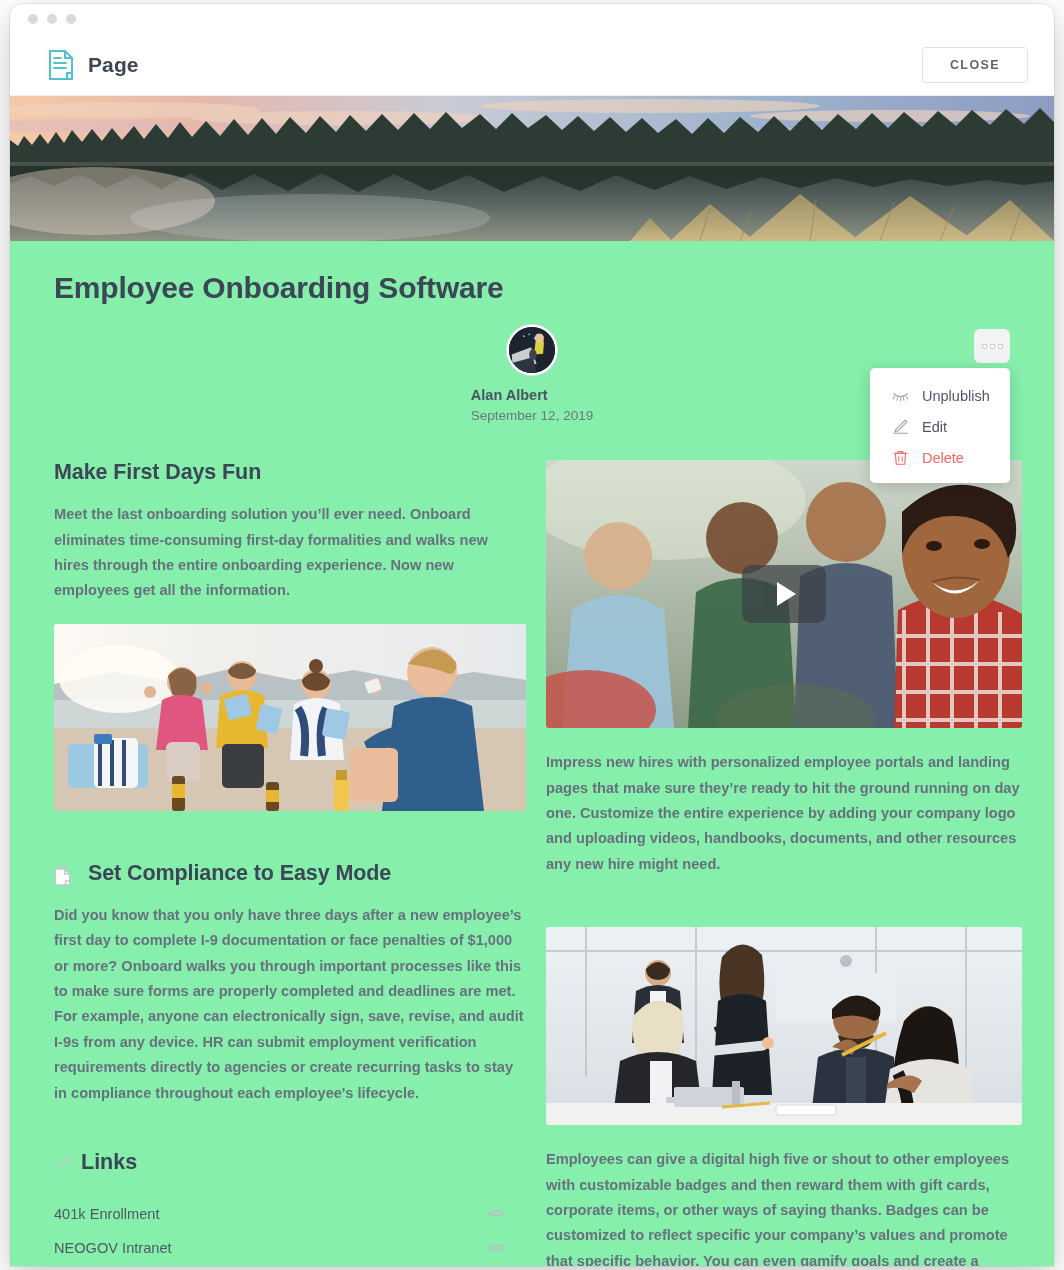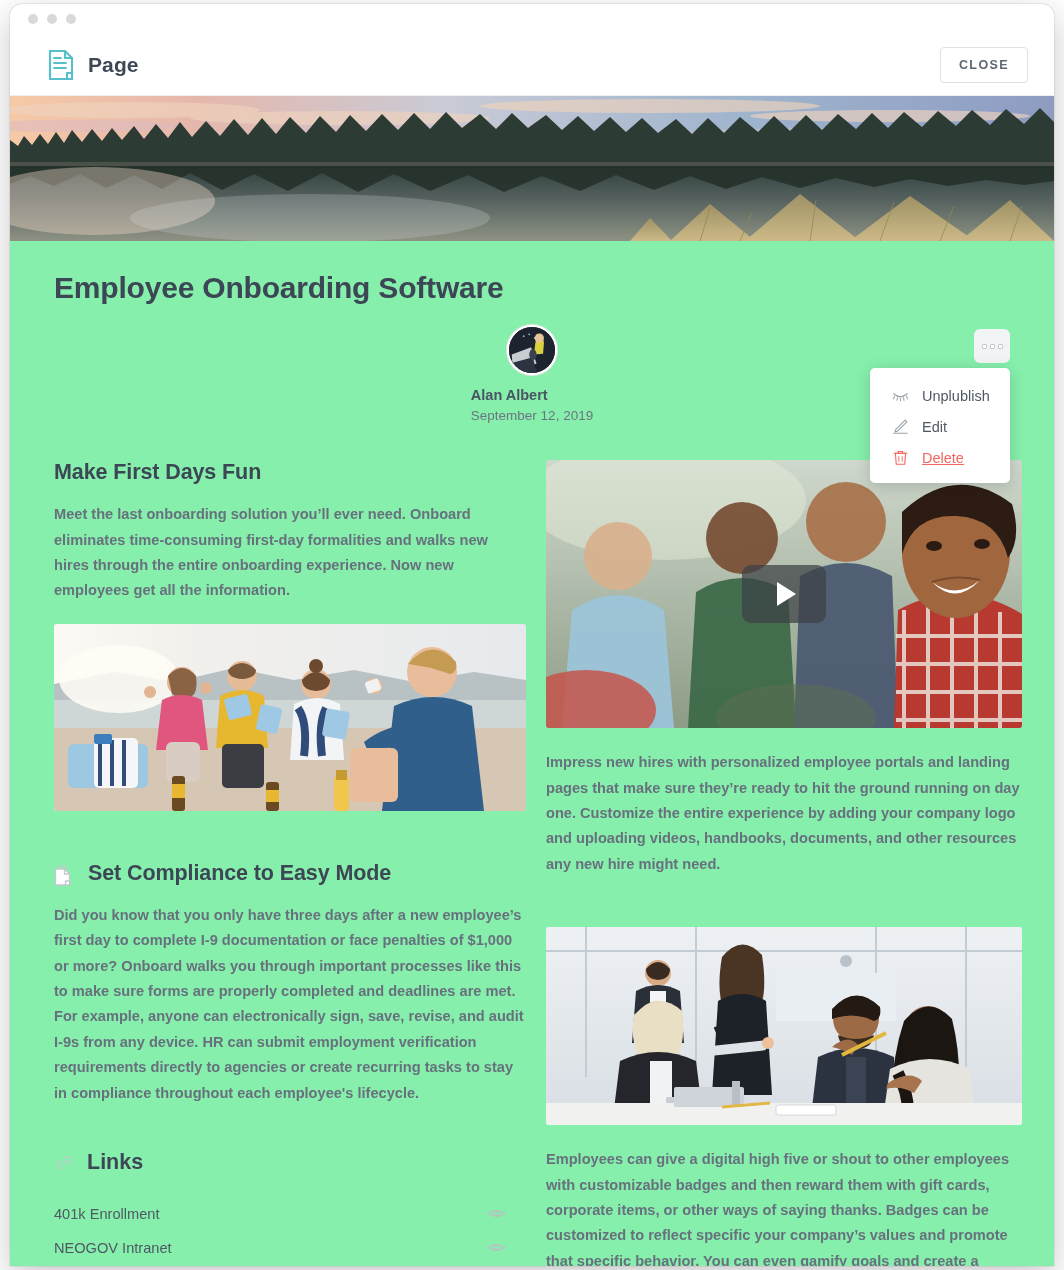--- a/index.html
+++ b/index.html
@@ -53,21 +53,21 @@
     font-size: 21px;
     color: #3e4855;
     font-weight: 600;
     letter-spacing: .1px;
   }
   .appbar-spacer { flex: 1; }
   .close-btn {
     border: 1px solid #dfe2e5;
     background: #fff;
     border-radius: 4px;
-    padding: 10px 18px;
+    padding: 10px 27px;
     font-size: 12.5px;
     letter-spacing: 1.4px;
     color: #5d6773;
     font-family: "Liberation Sans", sans-serif;
     font-weight: 600;
     cursor: pointer;
   }
 
   
   .hero {
@@ -138,21 +138,21 @@
     padding: 12px 0 10px 0;
     z-index: 40;
   }
   .dd-item {
     display: flex; align-items: center; gap: 13px;
     padding: 7px 0 7px 22px;
     font-size: 14.5px;
     color: #4f5864;
     cursor: pointer;
   }
-  .dd-item.danger { color: #f2675f; text-decoration: underline; }
+  .dd-item.danger { color: #f2675f; }
   .dd-icon { width: 17px; height: 17px; flex: none; display:block; }
 
   
   .columns { display: flex; gap: 20px; margin-top: 34px; }
   .col-left { width: 472px; flex: none; }
   .col-right { width: 476px; flex: none; }
 
   h2.section-h {
     font-size: 21.5px;
     font-weight: 700;
@@ -199,21 +199,21 @@
     border-top: 12px solid transparent;
     border-bottom: 12px solid transparent;
     margin-left: 5px;
   }
 
   .mt-block { margin-top: 50px; }
   .mt-block-2 { margin-top: 46px; }
   .mt-links { margin-top: 44px; }
 
   
-  .links-head { display: flex; align-items: center; gap: 14px; margin-bottom: 22px; }
+  .links-head { display: flex; align-items: center; gap: 8px; margin-bottom: 22px; }
   .links-title { font-size: 21.5px; font-weight: 700; color: #3c4654; }
   .link-icon { width: 19px; height: 19px; display:block; }
   .link-row {
     display: flex; align-items: center; justify-content: space-between;
     padding: 9px 0;
     cursor: pointer;
   }
   .link-label { font-size: 14.6px; color: #4f5963; }
   .eye-icon { width: 19px; height: 13px; display: block; margin-right: 20px; }
 </style>

